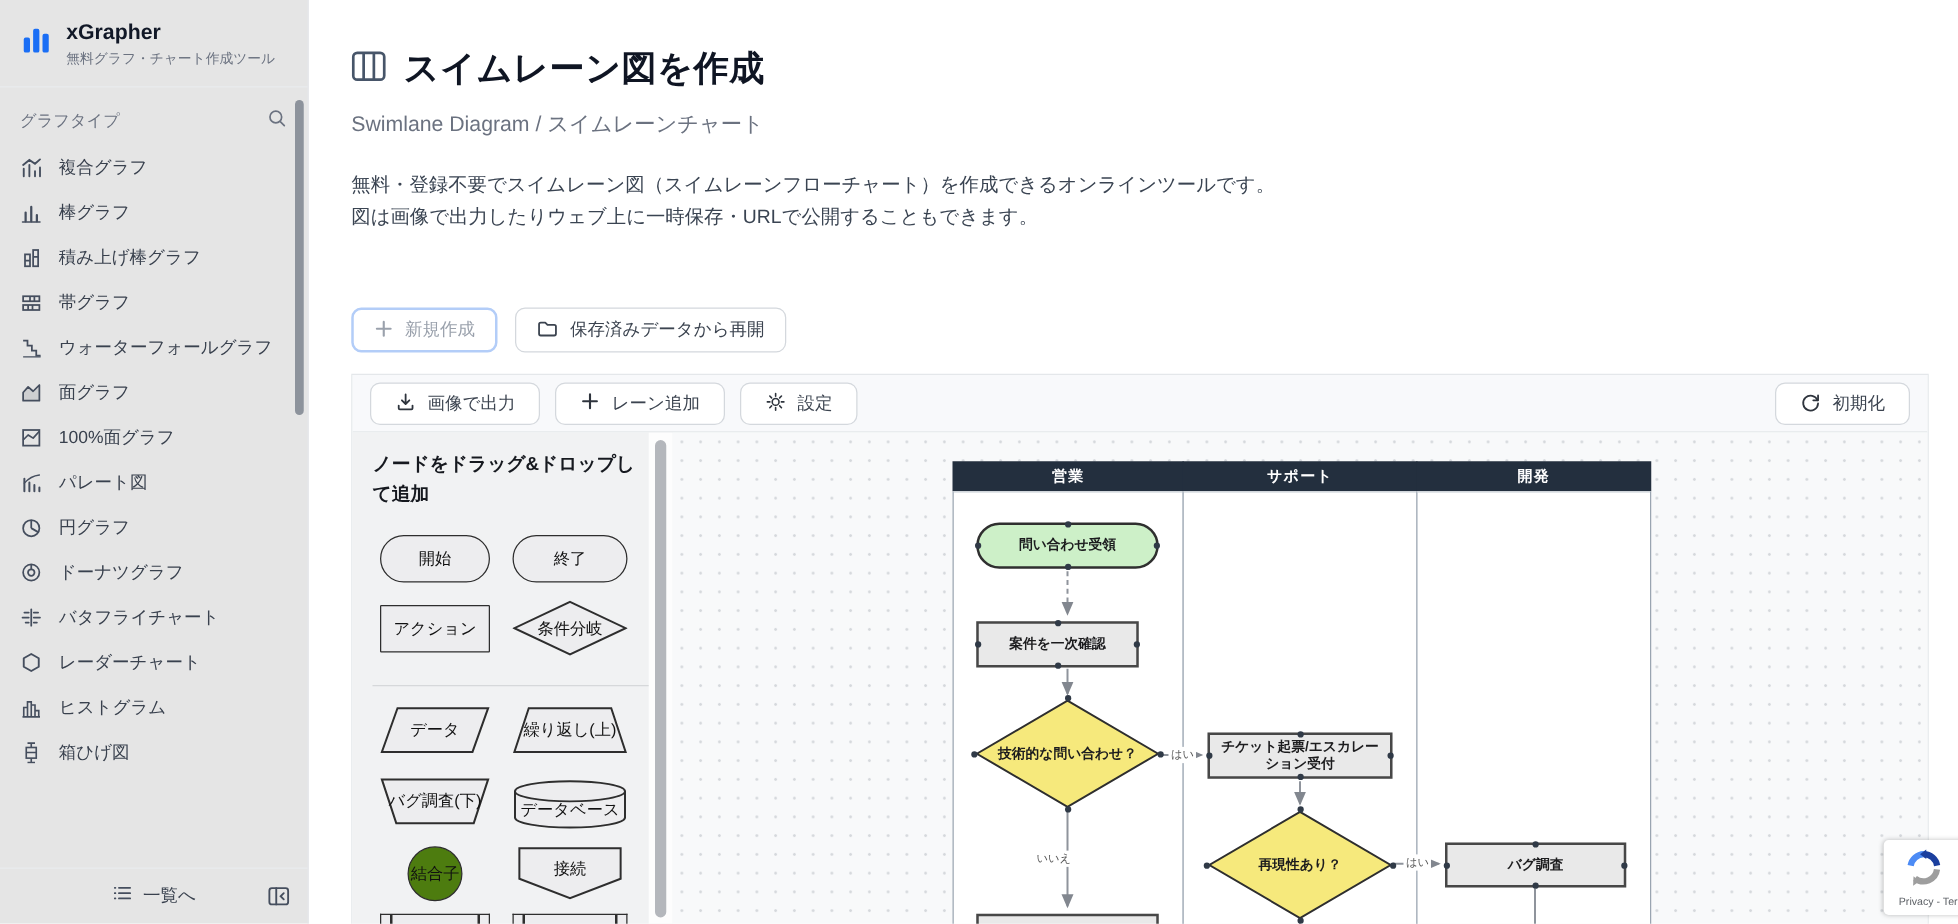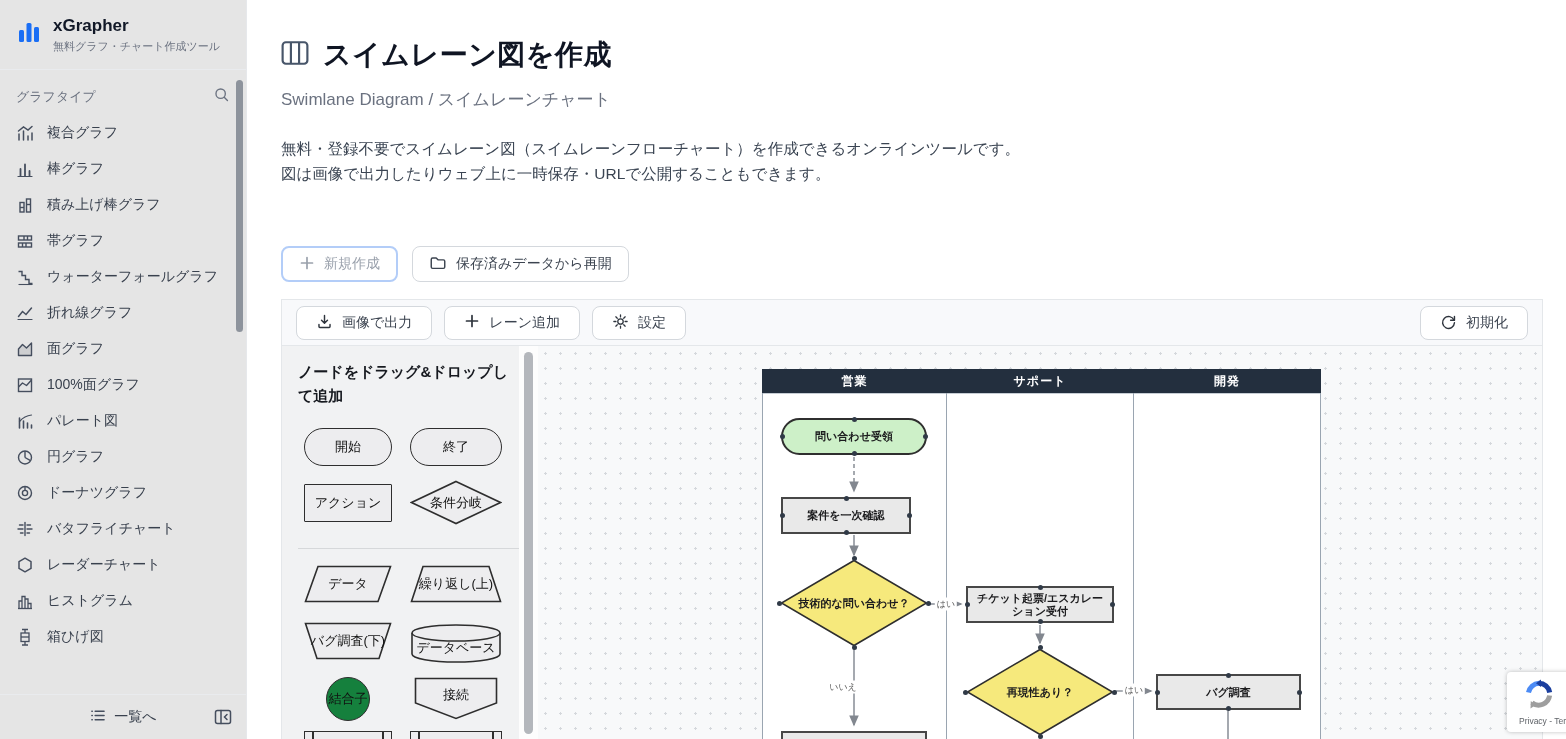--- a/index.html
+++ b/index.html
@@ -58,21 +58,21 @@
 
   
   .palette { width:256px; flex:0 0 256px; background:#f1f2f3; position:relative; overflow:hidden; }
   .pal-heading { position:absolute; left:16px; top:14px; width:212px; font-size:15px;
                  font-weight:bold; color:#16191f; line-height:24px; }
   .pshape { position:absolute; display:flex; align-items:center; justify-content:center; cursor:grab; }
   .pshape-label { position:absolute; font-size:13px; color:#111; white-space:nowrap; }
   .pshape svg { position:absolute; inset:0; }
   .sh-pill { background:#ededef; border:1.6px solid #2e2e2e; border-radius:19px; }
   .sh-rect { background:#ededef; border:1.6px solid #2e2e2e; border-radius:1px; }
-  .sh-circle { background:#15803d; border:1.6px solid #2e2e2e; border-radius:50%; }
+  .sh-circle { background:#4d7c0f; border:1.6px solid #2e2e2e; border-radius:50%; }
   .pal-divider { position:absolute; left:16px; width:222px; top:202px; border-top:1px solid #d6d8da; }
   .ppartial { position:absolute; height:14px; background:#ededef; border:1.6px solid #2e2e2e;
               border-bottom:none; overflow:hidden; }
   .ppartial .vline { position:absolute; top:0; bottom:0; width:1.6px; background:#2e2e2e; }
   .pal-scroll { position:absolute; right:0; top:0; width:19px; height:100%; background:#fdfdfd; }
   .pal-thumb { position:absolute; left:5px; top:6px; width:9px; height:382px;
                background:#b4b7bc; border-radius:4.5px; }
 
   
   .canvas { flex:1; position:relative; overflow:hidden; background-color:#f8f9fa;
@@ -180,29 +180,20 @@
         <span class="sb-item-label">帯グラフ</span>
       </div>
       <div class="sb-item">
         <span class="icn">
             <svg viewBox="0 0 18 18" fill="none" stroke="#454e5e" stroke-width="1.4">
               <path d="M2.5 3.5h3.5v4h3.5v4h3.5v4h3.5"></path>
               <path d="M2.5 16.5h14" stroke-width="1.1"></path>
             </svg>
           </span>
         <span class="sb-item-label">ウォーターフォールグラフ</span>
-      </div>
-      <div class="sb-item">
-        <span class="icn">
-            <svg viewBox="0 0 18 18" fill="none" stroke="#454e5e" stroke-width="1.5" stroke-linecap="round">
-              <path d="M2 15.5h14" stroke-width="1.2"></path>
-              <path d="M2.5 12.5l4-5 3.5 3 5.5-6.5"></path>
-            </svg>
-          </span>
-        <span class="sb-item-label">折れ線グラフ</span>
       </div>
       <div class="sb-item">
         <span class="icn">
             <svg viewBox="0 0 18 18">
               <path d="M2.5 15.5V9l4-4.5 4 3.5 5-5v12.5z" fill="#454e5e" fill-opacity=".14" stroke="#454e5e" stroke-width="1.4" stroke-linejoin="round"></path>
             </svg>
           </span>
         <span class="sb-item-label">面グラフ</span>
       </div>
       <div class="sb-item">

